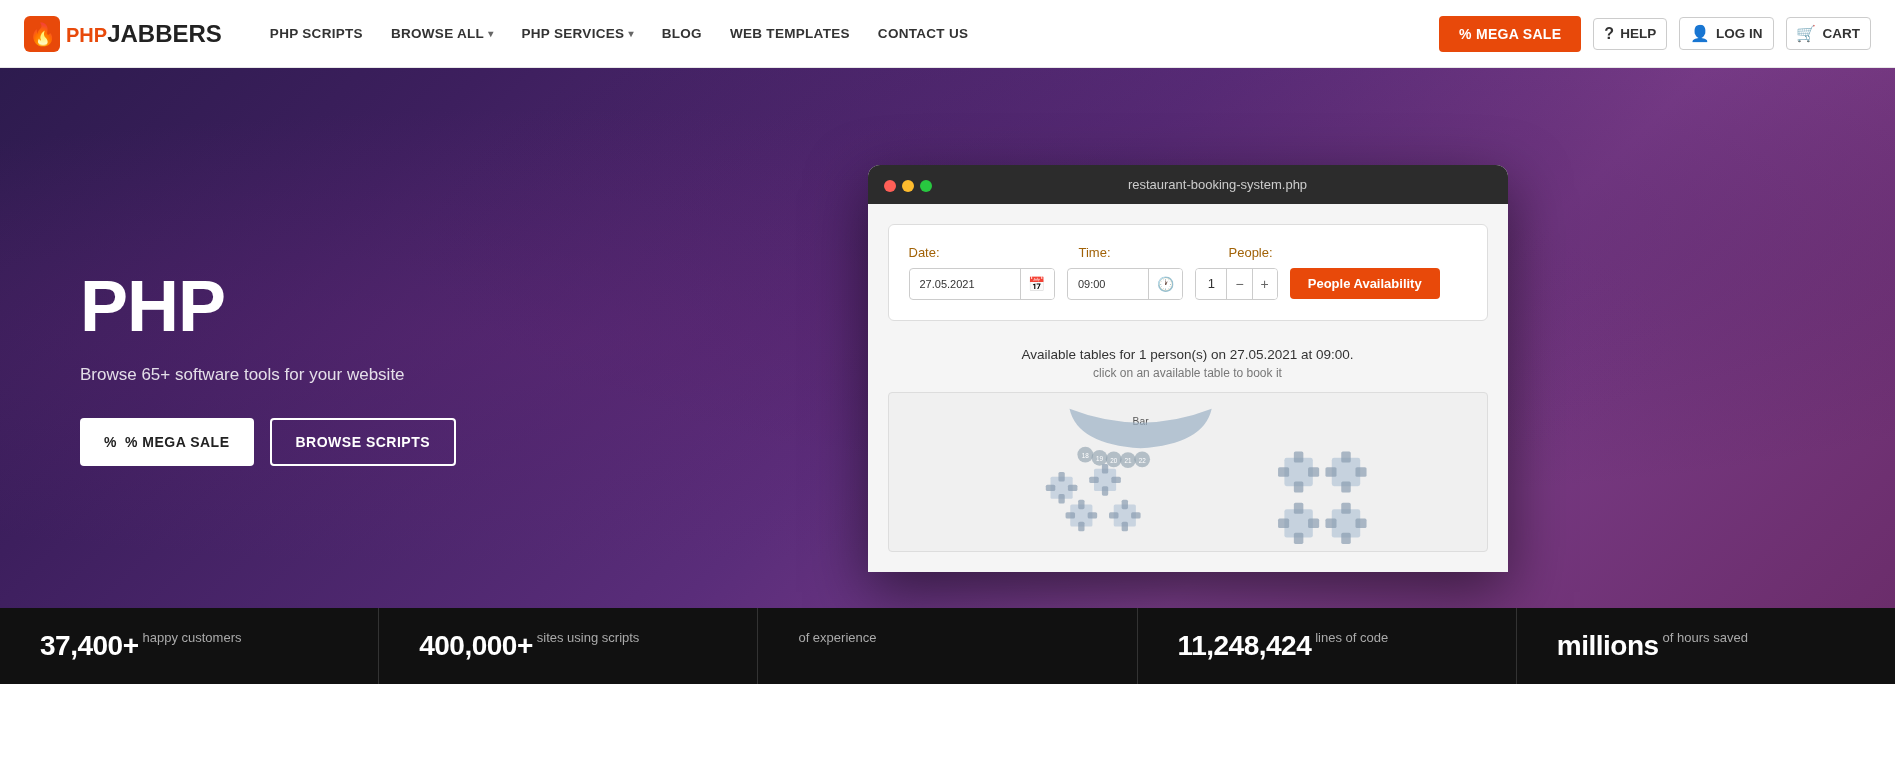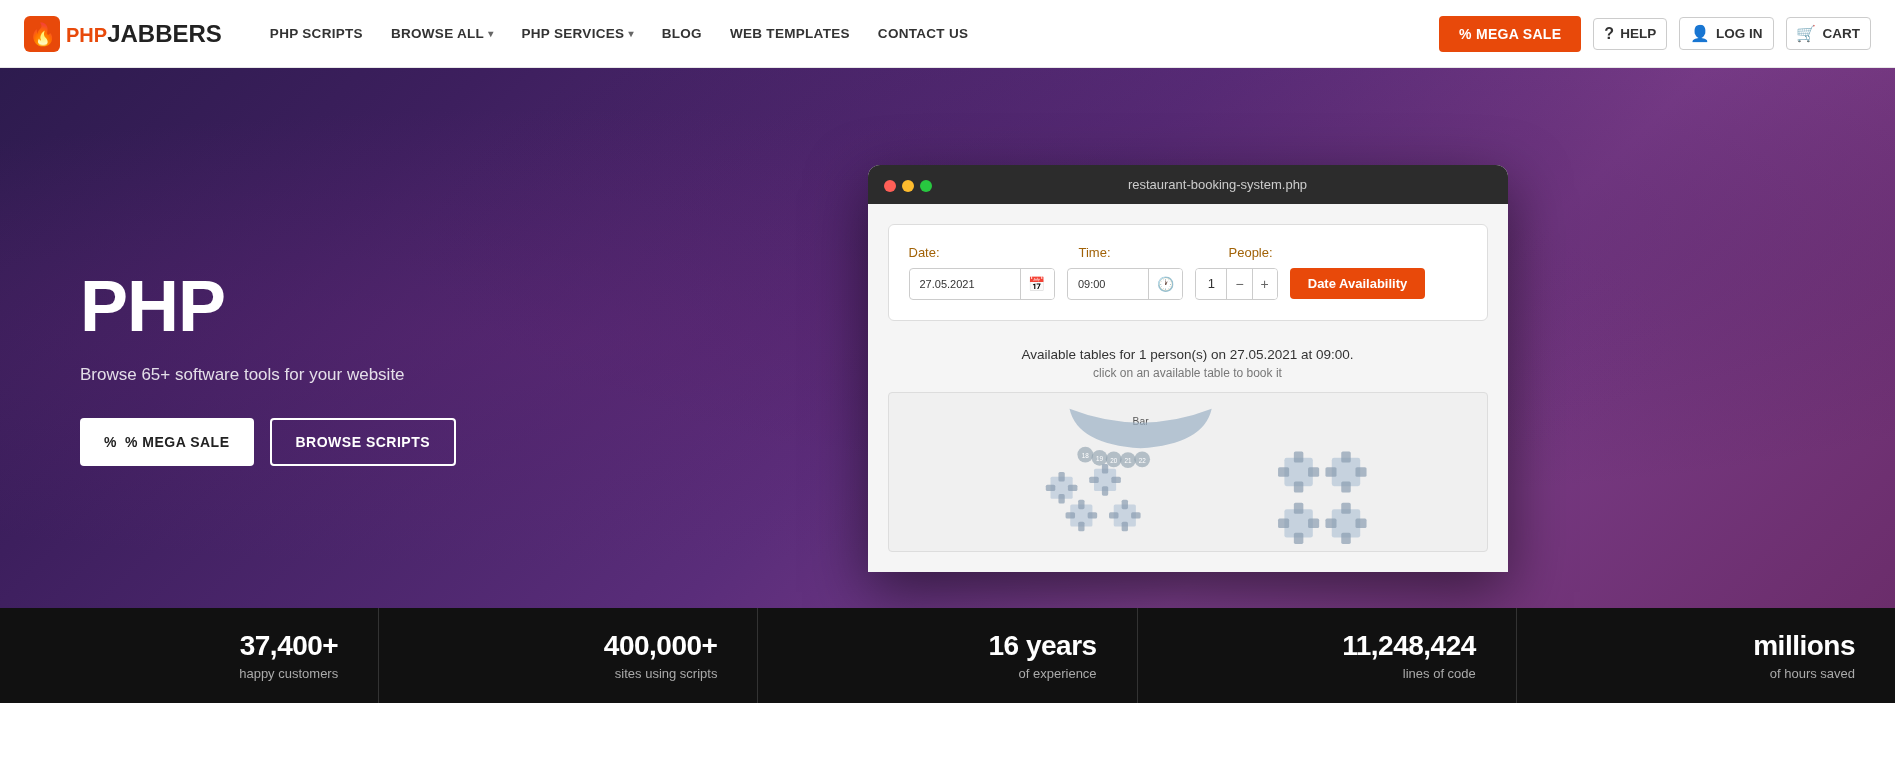--- a/index.html
+++ b/index.html
@@ -309,23 +309,22 @@
     .stats-bar {
       background: #111;
       display: flex;
       align-items: stretch;
     }
     .stat-item {
       flex: 1;
       padding: 22px 40px;
       border-right: 1px solid #333;
       display: flex;
-      flex-direction: column;
+      flex-direction: row;
       gap: 4px;
-      align-items: flex-end;
     }
     .stat-item:last-child { border-right: none; }
     .stat-number {
       font-size: 28px;
       font-weight: 800;
       color: #fff;
       letter-spacing: -0.5px;
     }
     .stat-label {
       font-size: 13px;
@@ -418,21 +417,21 @@
             </div>
             <div class="booking-input-group">
               <input class="booking-input-text" type="text" value="09:00" style="width: 80px;">
               <span class="booking-input-icon">🕐</span>
             </div>
             <div class="booking-people">
               <span class="people-value">1</span>
               <span class="people-btn">−</span>
               <span class="people-btn">+</span>
             </div>
-            <button class="btn-check">Date Availability</button>
+            <button class="btn-check">People Availability</button>
           </div>
         </div>
         <div class="booking-status">
           <div class="booking-status-main">Available tables for 1 person(s) on 27.05.2021 at 09:00.</div>
           <div class="booking-status-sub">click on an available table to book it</div>
         </div>
         <div class="booking-visual">
           <svg class="tables-area" viewBox="0 0 580 200" xmlns="http://www.w3.org/2000/svg">
 
             <text x="230" y="40" font-size="13" fill="#555" text-anchor="middle">Bar</text>
@@ -518,21 +517,20 @@
 <div class="stats-bar">
   <div class="stat-item">
     <span class="stat-number">37,400+</span>
     <span class="stat-label">happy customers</span>
   </div>
   <div class="stat-item">
     <span class="stat-number">400,000+</span>
     <span class="stat-label">sites using scripts</span>
   </div>
   <div class="stat-item">
-    <span class="stat-number">16 years</span>
     <span class="stat-label">of experience</span>
   </div>
   <div class="stat-item">
     <span class="stat-number">11,248,424</span>
     <span class="stat-label">lines of code</span>
   </div>
   <div class="stat-item">
     <span class="stat-number">millions</span>
     <span class="stat-label">of hours saved</span>
   </div>

